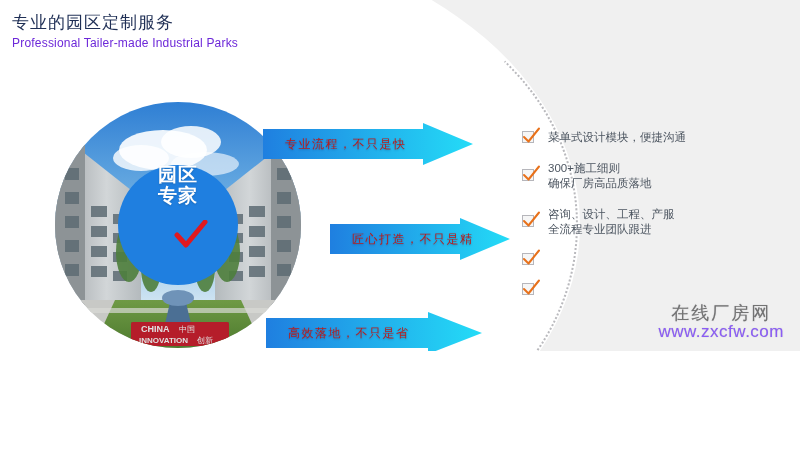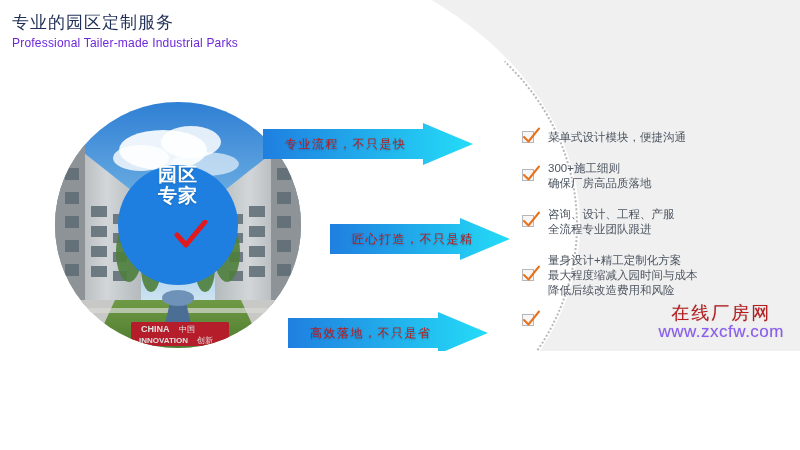--- a/index.html
+++ b/index.html
@@ -75,21 +75,21 @@
   .arrow svg{position:absolute;inset:0;width:100%;height:100%;}
   .arrow-label{
     position:absolute;left:22px;top:0;height:42px;
     display:flex;align-items:center;
     color:#b91c1c;font-size:12px;letter-spacing:1.5px;
     white-space:nowrap;
     text-shadow:0 1px 2px rgba(0,40,90,.30);
   }
   #arrow1{left:263px;top:123px;width:210px;}
   #arrow2{left:330px;top:218px;width:180px;}
-  #arrow3{left:288px;top:312px;width:200px;}
+  #arrow3{left:266px;top:312px;width:200px;padding-left:16px;}
 
   
   .check-list{position:absolute;left:522px;top:90px;width:262px;margin-top:40px;}
   .check-item{display:flex;align-items:center;margin-bottom:16px;}
   .check-box{
     flex:0 0 auto;width:14px;height:14px;position:relative;margin-right:12px;
   }
   .check-box .box{
     position:absolute;left:0;top:0;width:12px;height:12px;
     border:1px solid #b6b6bb;background:#f6f6f6;box-sizing:border-box;
@@ -98,21 +98,21 @@
   .check-text{
     font-size:11.5px;color:#4c5560;line-height:15px;
     white-space:pre-line;
   }
 
   
   .watermark{
     position:absolute;right:16px;bottom:10px;text-align:center;
     line-height:1.05;user-select:none;
   }
-  .wm-cn{font-size:18px;color:#b91c1c;letter-spacing:2px;
+  .wm-cn{font-size:18px;color:#737373;letter-spacing:2px;
     text-shadow:0 0 1px rgba(140,140,150,.55);}
   .wm-en{font-size:17px;color:#8b5cf6;letter-spacing:.5px;
     text-shadow:0 0 1px rgba(140,140,150,.55);}
 </style>
 </head>
 <body>
 
 <div id="stage">
 
   <div class="right-panel">
@@ -301,23 +301,20 @@
     </div>
 
 
     <div class="check-item">
       <span class="check-box">
         <span class="box"></span>
         <svg viewBox="0 0 20 20">
             <path d="M3 11 L7.5 15.5 L18 2.5" fill="none" stroke="#e8711a" stroke-width="2" stroke-linecap="round" stroke-linejoin="round"></path>
           </svg>
       </span>
-      <span class="check-text">量身设计+精工定制化方案
-最大程度缩减入园时间与成本
-降低后续改造费用和风险</span>
     </div>
 
     <div class="check-item">
       <span class="check-box">
         <span class="box"></span>
         <svg viewBox="0 0 20 20">
             <path d="M3 11 L7.5 15.5 L18 2.5" fill="none" stroke="#e8711a" stroke-width="2" stroke-linecap="round" stroke-linejoin="round"></path>
           </svg>
       </span>
     </div>

